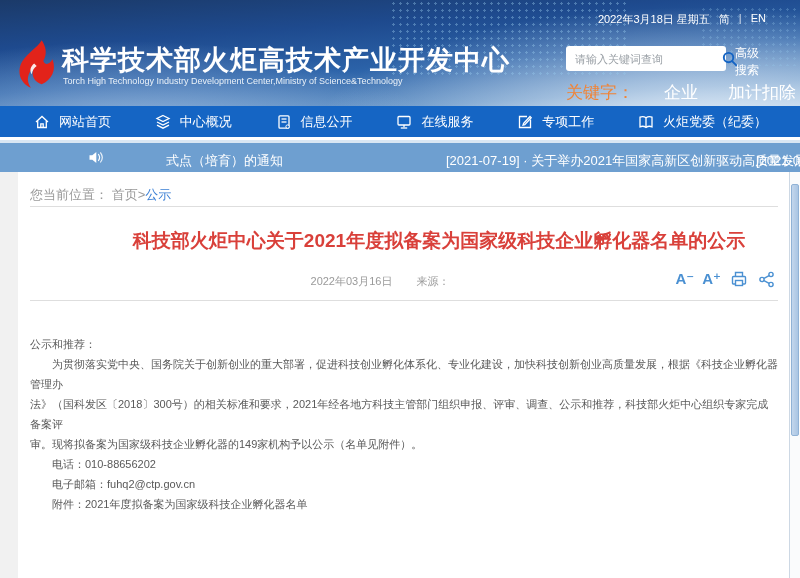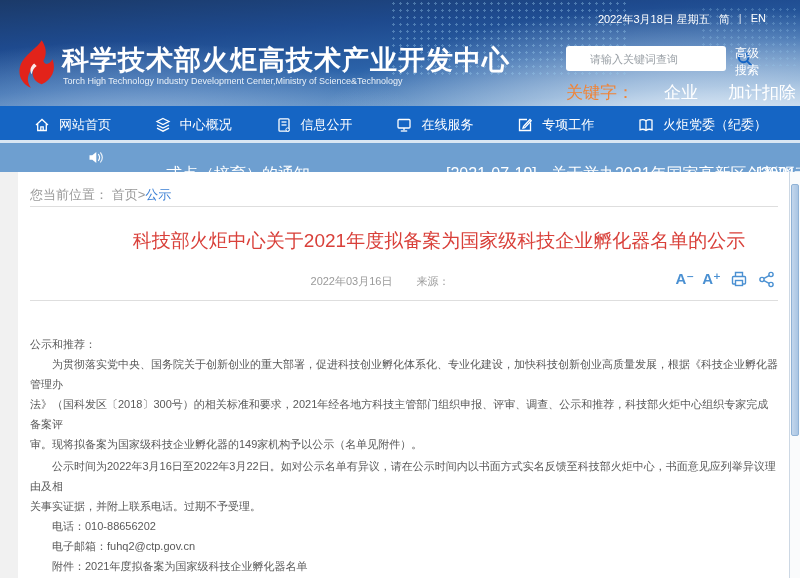--- a/index.html
+++ b/index.html
@@ -26,59 +26,59 @@
 
   .logo { position:absolute; left:10px; top:38px; width:50px; height:56px; }
   .site-title { position:absolute; left:62px; top:42px; color:#fff; font-size:27px;
     font-weight:bold; letter-spacing:1px; white-space:nowrap; }
   .site-subtitle { position:absolute; left:63px; top:76px; color:#eaf1f8; font-size:9px;
     white-space:nowrap; }
 
   .search-box { position:absolute; left:566px; top:46px; width:160px; height:25px;
     background:#fff; border-radius:3px; display:flex; align-items:center; }
   .search-input { flex:1; border:none; outline:none; background:transparent;
-    font-size:11px; color:#333; padding:0 4px 0 16px; font-family:inherit;margin-left:8px; }
+    font-size:11px; color:#333; padding:0 4px 0 9px; font-family:inherit; }
   .search-input::placeholder { color:#9aa0a6; }
   .search-btn { width:26px; height:25px; border:none; background:transparent;
     display:flex; align-items:center; justify-content:center; cursor:pointer; }
   .adv-search { position:absolute; left:735px; top:45px; color:#fff; font-size:12px;
     line-height:17px; white-space:pre-line; cursor:pointer; }
   .keywords { position:absolute; left:566px; top:81px; font-size:17px; color:#fff;
     display:flex; gap:30px; white-space:nowrap;font-family:Liberation Serif, serif; }
   .keywords .kw-label { color:#f08437; }
   .keywords a { color:#fff; text-decoration:none; }
 
   
-  .nav { position:absolute; left:0; top:106px; width:800px; height:37px; background:#1565c4;
+  .nav { position:absolute; left:0; top:106px; width:800px; height:31px; background:#1565c4;
     display:flex; align-items:center; justify-content:space-between; padding:0 33px; }
   .nav-item { display:flex; align-items:center; gap:8px; color:#fff; font-size:13px;
     white-space:nowrap; cursor:pointer; }
   .nav-gap { position:absolute; left:0; top:140px; width:800px; height:3px; background:#d9e6f3; }
 
   
   .ticker { position:absolute; left:0; top:143px; width:800px; height:29px; background:#6e9fd0; }
   .ticker .spk { position:absolute; left:88px; top:7px; }
-  .ticker .t-item { position:absolute; top:21px; color:#fff; font-size:16px; white-space:nowrap;text-decoration:underline; }
+  .ticker .t-item { position:absolute; top:9px; color:#fff; font-size:13px; white-space:nowrap; }
   .t0 { left:166px; } .t1 { left:446px; } .t2 { left:756px; }
 
   
   .left-strip { position:absolute; left:0; top:172px; width:18px; height:406px; background:#f1f1f1; }
   .scroll-track { position:absolute; right:0; top:172px; width:11px; height:406px;
     background:#fafbfc; border-left:1px solid #cdd8e4; }
   .scroll-thumb { position:absolute; left:1px; top:12px; width:8px; height:252px;
     background:linear-gradient(90deg,#c3d6ec,#a9c5e3); border:1px solid #90b2d6; border-radius:2px; }
 
   
   .breadcrumb { position:absolute; left:30px; top:186px; font-size:13px; color:#999; }
   .breadcrumb .cur { color:#3a7fd5; }
   .hr { position:absolute; left:30px; width:748px; border-top:1px solid #dedede; }
   .hr1 { top:206px; } .hr2 { top:300px; }
 
   .art-title { position:absolute; left:30px; top:228px; width:748px; padding-left:70px;
-    text-align:center; color:#d9403a; font-size:19px; font-weight:normal; white-space:nowrap; }
+    text-align:center; color:#d9403a; font-size:19px; font-weight:bold; white-space:nowrap; }
   .art-meta { position:absolute; left:30px; top:274px; width:700px; display:flex;
     justify-content:center; gap:24px; font-size:11px; color:#9a9a9a; }
   .art-tools { position:absolute; top:268px; right:24px; display:flex; align-items:center;
     gap:8px; color:#4a90d2; }
   .tool-a { font-size:15px; font-weight:bold; cursor:pointer; line-height:22px; }
   .tool-ic { cursor:pointer; display:flex; }
 
   .art-body { position:absolute; left:30px; top:334px; width:748px; font-size:11px;
     color:#595959; line-height:20px; }
   .para { white-space:pre-line; text-indent:2em; }
@@ -226,22 +226,20 @@
     </svg>
   </span>
 </div>
 <div class="hr hr2"></div>
 
 <div class="art-body">
   <div>公示和推荐：</div>
   <div class="para">为贯彻落实党中央、国务院关于创新创业的重大部署，促进科技创业孵化体系化、专业化建设，加快科技创新创业高质量发展，根据《科技企业孵化器管理办
 法》（国科发区〔2018〕300号）的相关标准和要求，2021年经各地方科技主管部门组织申报、评审、调查、公示和推荐，科技部火炬中心组织专家完成备案评
 审。现将拟备案为国家级科技企业孵化器的149家机构予以公示（名单见附件）。</div>
-  <div class="para p2">公示时间为2022年3月16日至2022年3月22日。如对公示名单有异议，请在公示时间内以书面方式实名反馈至科技部火炬中心，书面意见应列举异议理由及相
-关事实证据，并附上联系电话。过期不予受理。</div>
   <div class="contact">电话：010-88656202</div>
   <div class="contact">电子邮箱：fuhq2@ctp.gov.cn</div>
   <div class="contact">附件：2021年度拟备案为国家级科技企业孵化器名单</div>
 
 </div>
 
 <div class="scroll-track">
   <div class="scroll-thumb"></div>
 </div>
 

